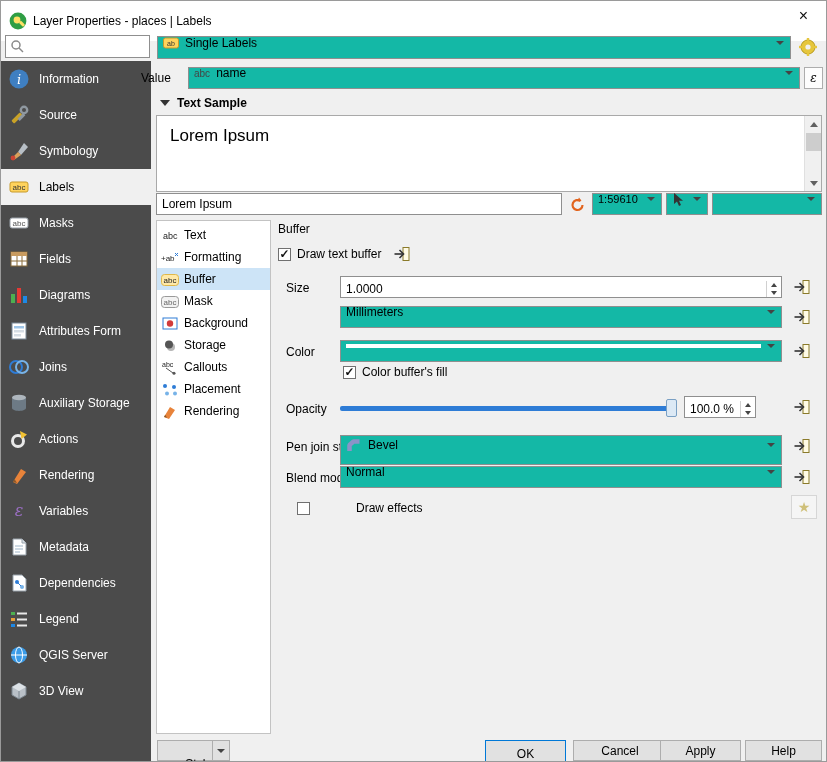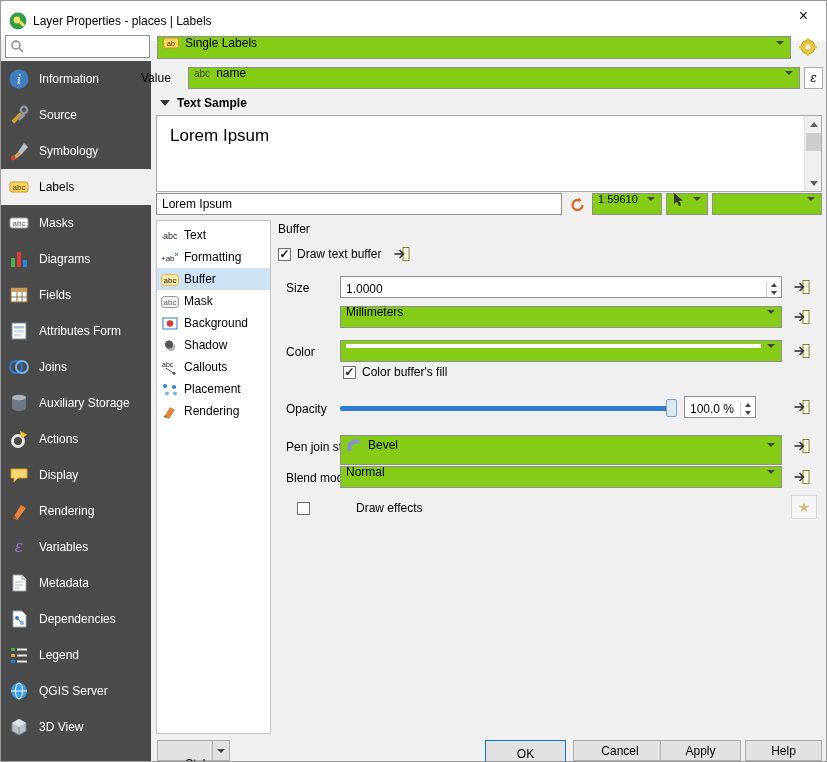--- a/index.html
+++ b/index.html
@@ -24,21 +24,21 @@
 
   
   .sidebar { position:absolute; left:0; top:60px; width:150px; bottom:0; background:#4b4b4b; overflow:hidden; }
   .side-item { height:36px; display:flex; align-items:center; padding-left:7px; gap:9px; color:#fff; font-size:12px; cursor:pointer; white-space:nowrap; }
   .side-item.selected { background:#f0f0f0; color:#000; }
   .side-item svg { flex:0 0 auto; }
 
   
   .label { position:absolute; font-size:12px; white-space:nowrap; }
   .bold { font-weight:bold; }
-  .combo { position:absolute; background:#84cc16; border:1px solid #8f8f8f; display:flex; align-items:center; padding:0 6px 10px 5px; gap:6px; cursor:pointer; }
+  .combo { position:absolute; background:#14b8a6; border:1px solid #8f8f8f; display:flex; align-items:center; padding:0 6px 10px 5px; gap:6px; cursor:pointer; }
   .caret { width:0; height:0; border-left:4px solid transparent; border-right:4px solid transparent; border-top:4px solid #444; margin-left:auto; flex:0 0 auto; }
   .spin { position:absolute; background:#fff; border:1px solid #8f8f8f; display:flex; align-items:center; padding:4px 0 0 5px; }
   .spin .val { flex:1; }
   .spin .arrows { width:15px; height:100%; border-left:1px solid #d0d0d0; display:flex; flex-direction:column; align-items:center; justify-content:center; gap:4px; cursor:pointer; }
   .tri-up { width:0; height:0; border-left:3.5px solid transparent; border-right:3.5px solid transparent; border-bottom:4px solid #444; }
   .tri-down { width:0; height:0; border-left:3.5px solid transparent; border-right:3.5px solid transparent; border-top:4px solid #444; }
   .btn { position:absolute; background:#e1e1e1; border:1px solid #adadad; display:flex; align-items:center; justify-content:center; font-size:12px; font-family:inherit; cursor:pointer; }
   .btn.default { border-color:#0078d7; }
   .flatbtn { position:absolute; background:transparent; border:none; padding:0; display:flex; align-items:center; justify-content:center; cursor:pointer; }
 
@@ -133,38 +133,38 @@
     </div>
     <div class="side-item">
       <svg width="22" height="22" viewBox="0 0 22 22">
           <rect x="2" y="6" width="18" height="10" rx="2" fill="#fff" stroke="#99a0a8"></rect>
           <text x="11" y="14" text-anchor="middle" font-size="8" fill="#555">abc</text>
         </svg>
       <span>Masks</span>
     </div>
     <div class="side-item">
       <svg width="22" height="22" viewBox="0 0 22 22">
-          <rect x="3" y="10" width="4" height="9" fill="#4caf50"></rect>
-          <rect x="9" y="4" width="4" height="15" fill="#e53935"></rect>
-          <rect x="15" y="12" width="4" height="7" fill="#1e88e5"></rect>
-        </svg>
-      <span>Diagrams</span>
-    </div>
-    <div class="side-item">
-      <svg width="22" height="22" viewBox="0 0 22 22">
           <rect x="3" y="4" width="16" height="14" fill="#fff" stroke="#8a6d3b"></rect>
           <rect x="3" y="4" width="16" height="4" fill="#c89b5f"></rect>
           <line x1="9" y1="8" x2="9" y2="18" stroke="#8a6d3b"></line>
           <line x1="14" y1="8" x2="14" y2="18" stroke="#8a6d3b"></line>
           <line x1="3" y1="13" x2="19" y2="13" stroke="#8a6d3b"></line>
         </svg>
       <span>Fields</span>
     </div>
     <div class="side-item">
       <svg width="22" height="22" viewBox="0 0 22 22">
+          <rect x="3" y="10" width="4" height="9" fill="#4caf50"></rect>
+          <rect x="9" y="4" width="4" height="15" fill="#e53935"></rect>
+          <rect x="15" y="12" width="4" height="7" fill="#1e88e5"></rect>
+        </svg>
+      <span>Diagrams</span>
+    </div>
+    <div class="side-item">
+      <svg width="22" height="22" viewBox="0 0 22 22">
           <rect x="4" y="3" width="14" height="16" fill="#fff" stroke="#7a8a99"></rect>
           <rect x="6" y="6" width="10" height="2.5" fill="#9ec5e8"></rect>
           <rect x="6" y="10" width="10" height="2.5" fill="#d5dde5"></rect>
           <rect x="6" y="14" width="7" height="2.5" fill="#d5dde5"></rect>
         </svg>
       <span>Attributes Form</span>
     </div>
     <div class="side-item">
       <svg width="22" height="22" viewBox="0 0 22 22">
           <circle cx="8" cy="11" r="6" fill="none" stroke="#2e7cd6" stroke-width="2"></circle>
@@ -178,26 +178,20 @@
           <ellipse cx="11" cy="5.5" rx="7" ry="2.8" fill="#aeb6bd"></ellipse>
         </svg>
       <span>Auxiliary Storage</span>
     </div>
     <div class="side-item">
       <svg width="22" height="22" viewBox="0 0 22 22">
           <circle cx="10" cy="13" r="5.5" fill="none" stroke="#e8e8e8" stroke-width="3"></circle>
           <path d="M12 3 l7 3.5 -5.5 4.5 z" fill="#f2c233"></path>
         </svg>
       <span>Actions</span>
-    </div>
-    <div class="side-item">
-      <svg width="22" height="22" viewBox="0 0 22 22">
-          <path d="M3 5 h16 v9 h-9 l-4 4 v-4 h-3 z" fill="#f7d774" stroke="#c9a227"></path>
-        </svg>
-      <span>Display</span>
     </div>
     <div class="side-item">
       <svg width="22" height="22" viewBox="0 0 22 22">
           <path d="M5 18 L13 5 l5 3 -9 12 z" fill="#e8833a"></path>
           <path d="M5 18 l4 1 -2.5 -4 z" fill="#8a5a2a"></path>
         </svg>
       <span>Rendering</span>
     </div>
     <div class="side-item">
       <svg width="22" height="22" viewBox="0 0 22 22">
@@ -350,21 +344,21 @@
           <rect x="2" y="2" width="14" height="11" fill="#fff" stroke="#2e7cd6"></rect>
           <circle cx="9" cy="7.5" r="3.2" fill="#d23b3b"></circle>
         </svg>
       <span>Background</span>
     </div>
     <div class="ptab">
       <svg width="18" height="15" viewBox="0 0 18 15">
           <circle cx="10" cy="9" r="4" fill="#b5b5b5"></circle>
           <circle cx="8" cy="6.5" r="4" fill="#555"></circle>
         </svg>
-      <span>Shadow</span>
+      <span>Storage</span>
     </div>
     <div class="ptab">
       <svg width="18" height="15" viewBox="0 0 18 15">
           <text x="1" y="7" font-size="7" fill="#222">abc</text>
           <path d="M5 8 l7 5" stroke="#555"></path>
           <circle cx="13" cy="13.3" r="1.5" fill="#555"></circle>
         </svg>
       <span>Callouts</span>
     </div>
     <div class="ptab">

